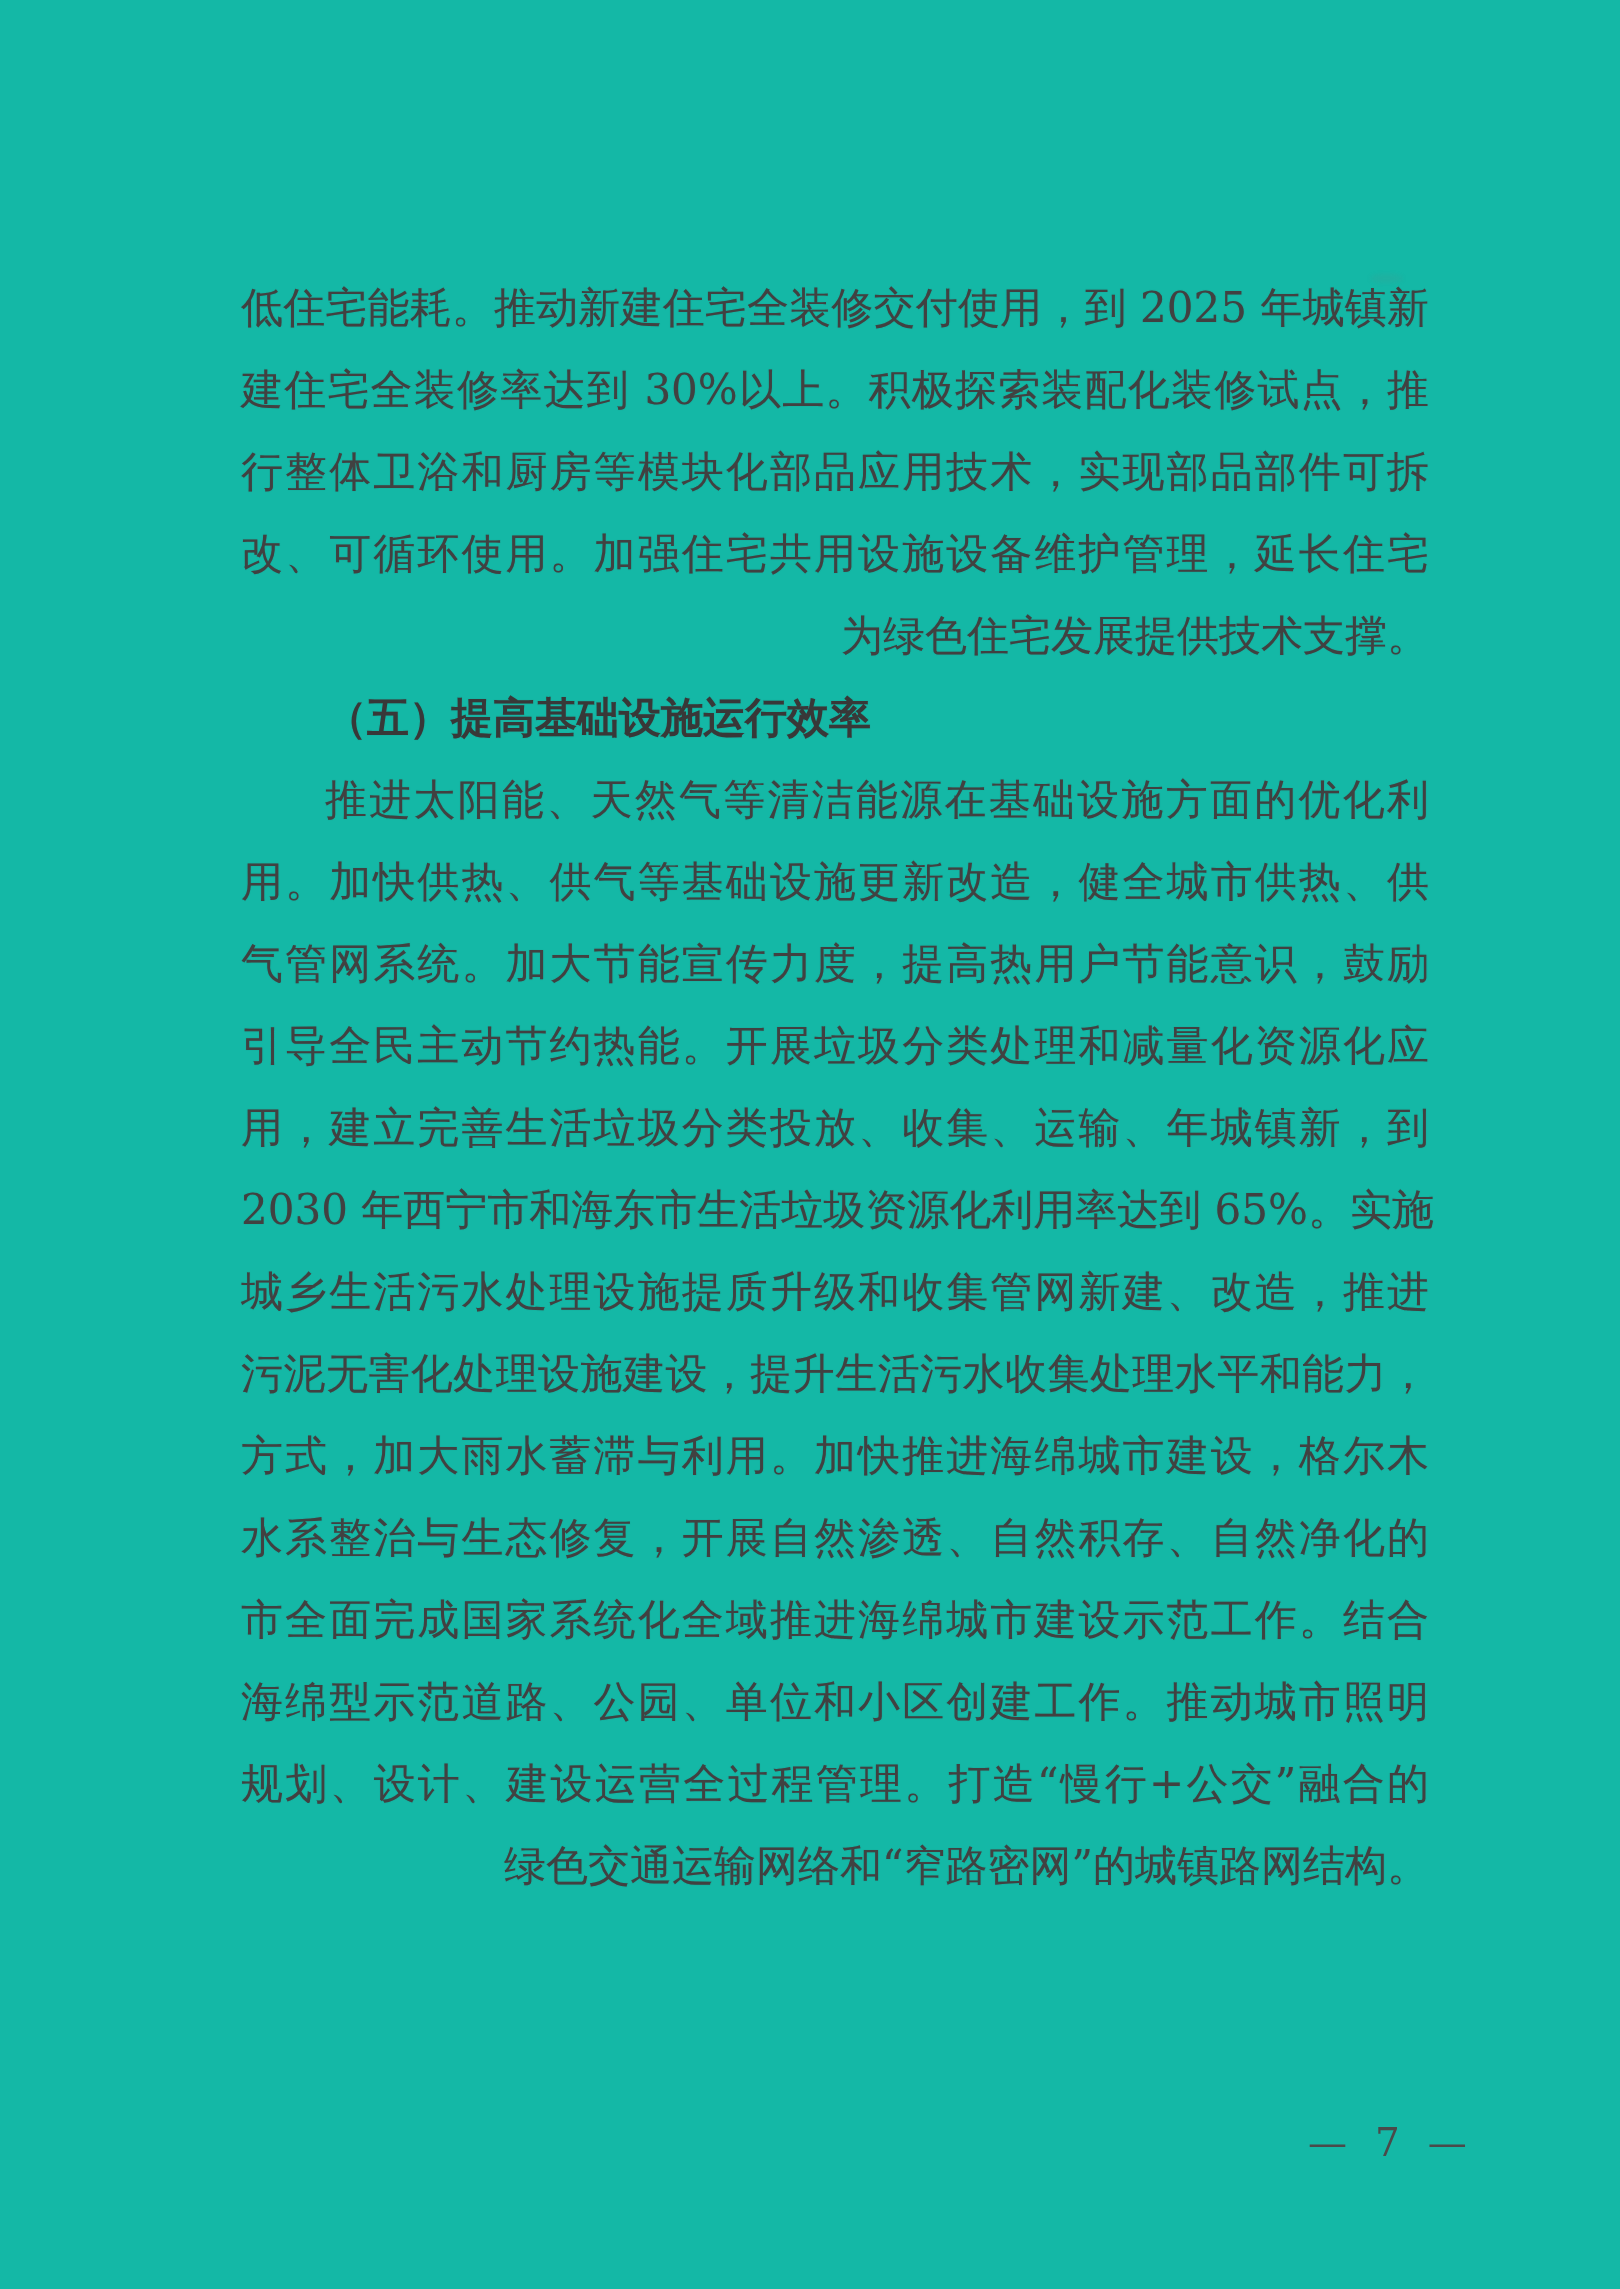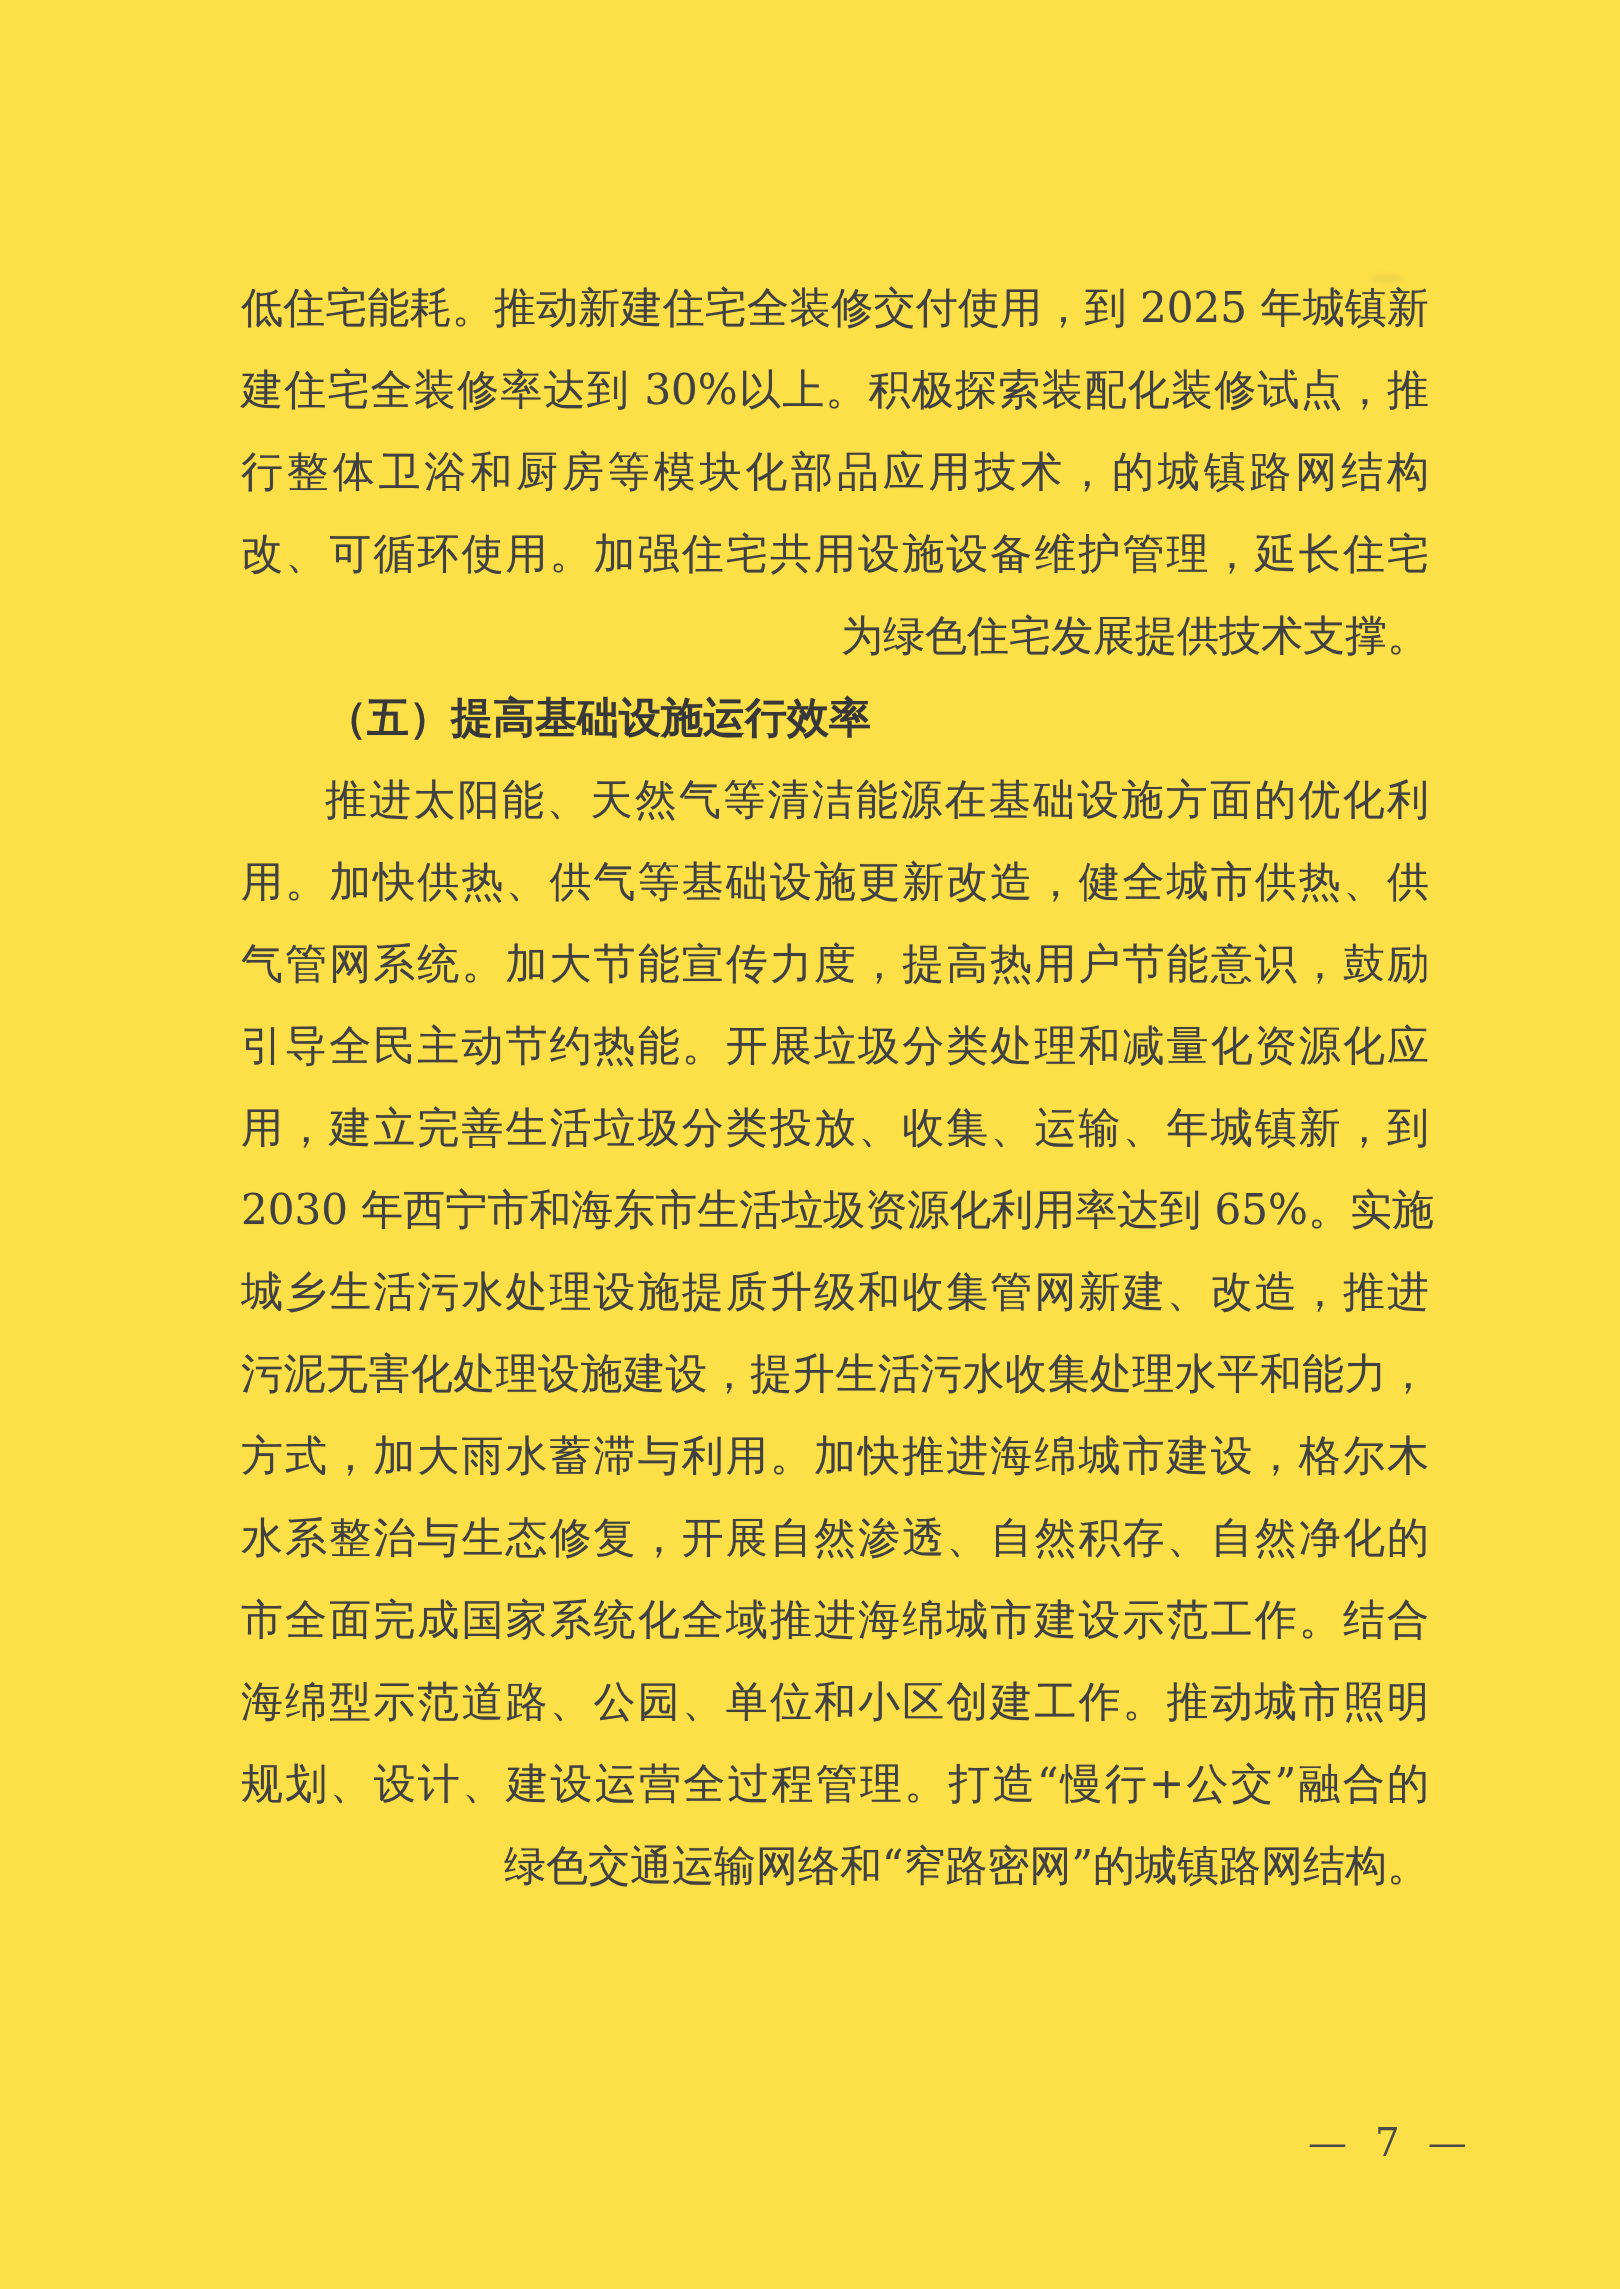--- a/index.html
+++ b/index.html
@@ -4,21 +4,21 @@
 <style>
   html, body { margin: 0; padding: 0; }
   body {
     width: 1620px; height: 2290px;
     background: #e8e8e8;
     font-family: "DejaVu Serif", "Liberation Serif", serif;
   }
   .page {
     position: relative;
     width: 1620px; height: 2290px;
-    background: #fde047;
+    background: #14b8a6;
     overflow: hidden;
     color: #414141;
   }
   .doc-body {
     position: absolute;
     left: 241px; top: 267px;
     width: 1188px;
   }
   .line {
     height: 82px;
@@ -64,21 +64,21 @@
 </style>
 </head>
 <body>
 
 <div class="page">
   <div class="scan-artifact"></div>
 
   <div class="doc-body">
     <div class="line full">低住宅能耗。推动新建住宅全装修交付使用，到 2025 年城镇新</div>
     <div class="line full">建住宅全装修率达到 30%以上。积极探索装配化装修试点，推</div>
-    <div class="line full">行整体卫浴和厨房等模块化部品应用技术，的城镇路网结构</div>
+    <div class="line full">行整体卫浴和厨房等模块化部品应用技术，实现部品部件可拆</div>
     <div class="line full">改、可循环使用。加强住宅共用设施设备维护管理，延长住宅</div>
     <div class="line para-end">为绿色住宅发展提供技术支撑。</div>
     <div class="line heading">（五）提高基础设施运行效率</div>
     <div class="line full indent">推进太阳能、天然气等清洁能源在基础设施方面的优化利</div>
     <div class="line full">用。加快供热、供气等基础设施更新改造，健全城市供热、供</div>
     <div class="line full">气管网系统。加大节能宣传力度，提高热用户节能意识，鼓励</div>
     <div class="line full">引导全民主动节约热能。开展垃圾分类处理和减量化资源化应</div>
     <div class="line full">用，建立完善生活垃圾分类投放、收集、运输、年城镇新，到</div>
     <div class="line full">2030 年西宁市和海东市生活垃圾资源化利用率达到 65%。实施</div>
     <div class="line full">城乡生活污水处理设施提质升级和收集管网新建、改造，推进</div>

